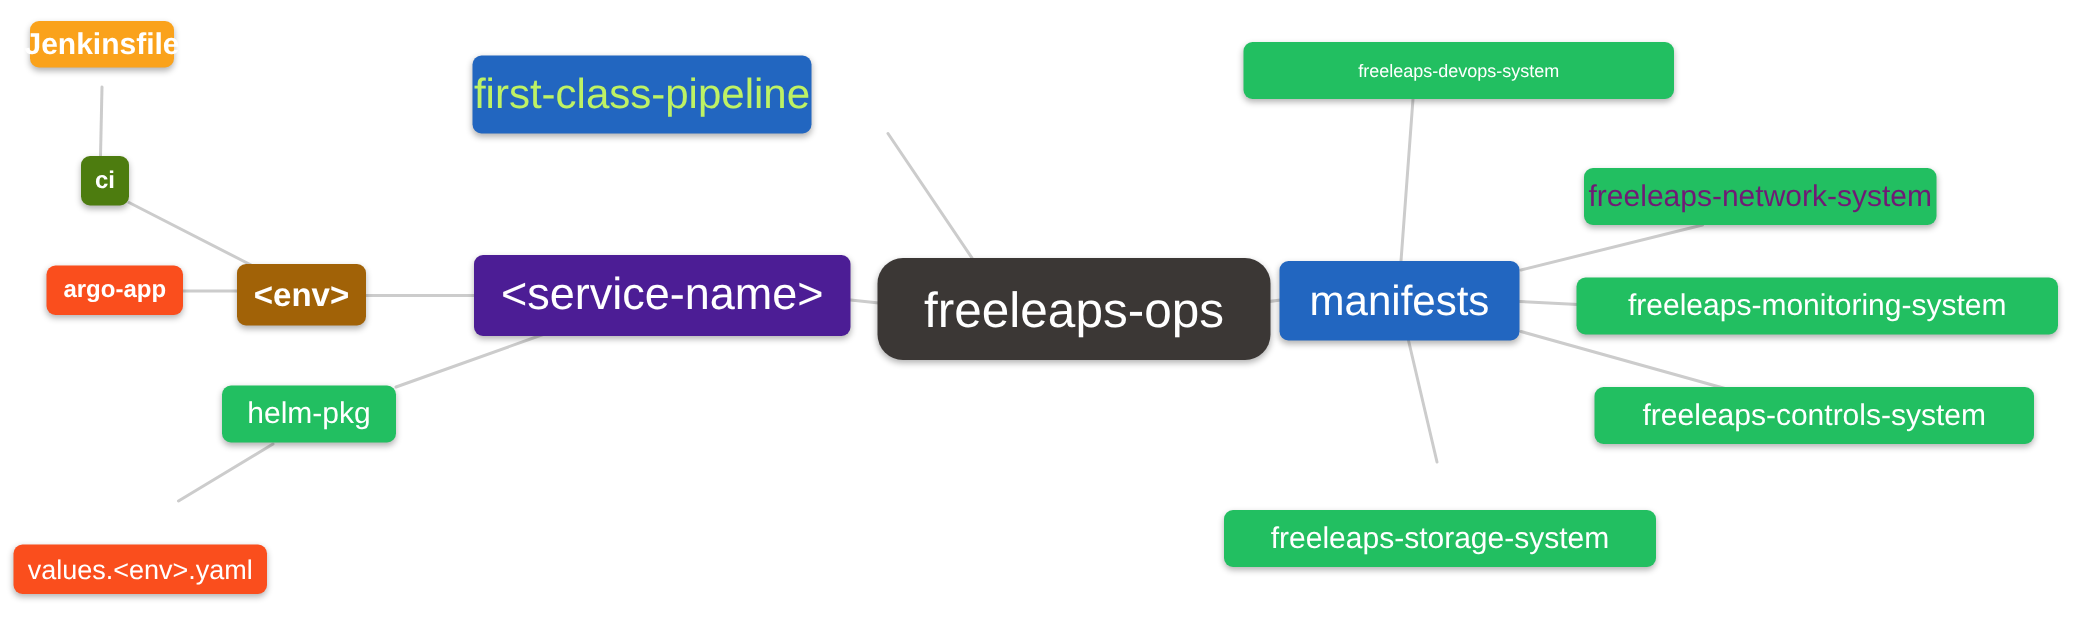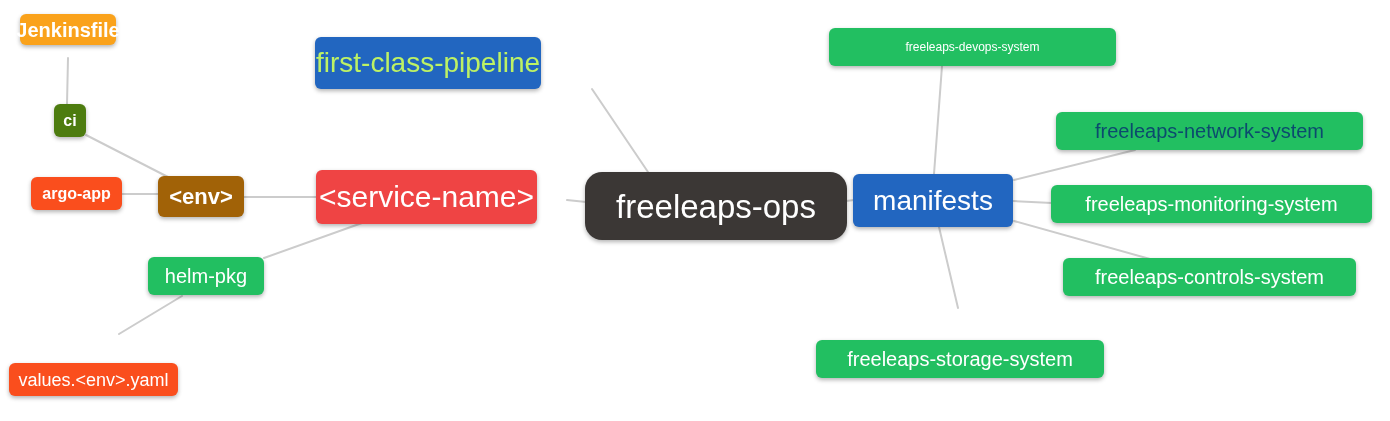--- a/index.html
+++ b/index.html
@@ -72,33 +72,33 @@
       </div>
       <div class="node bold" style="left: 31px; top: 177px; width: 91px; height: 33px; font-size: 16px; background: rgb(250, 78, 29); color: rgb(255, 255, 255);">
         <span>argo-app</span>
       </div>
       <div class="node bold" style="left: 158px; top: 176px; width: 86px; height: 41px; font-size: 22px; background: #a16207; color: rgb(255, 255, 255);">
         <span>&lt;env&gt;</span>
       </div>
       <div class="node" style="left: 315px; top: 37px; width: 226px; height: 52px; font-size: 28px; background: rgb(34, 102, 192); color: #bef264;">
         <span>first-class-pipeline</span>
       </div>
-      <div class="node" style="left: 316px; top: 170px; width: 221px; height: 54px; font-size: 30px; background: #ef4444; color: rgb(255, 255, 255);">
+      <div class="node" style="left: 316px; top: 170px; width: 251px; height: 54px; font-size: 30px; background: #4c1d95; color: rgb(255, 255, 255);">
         <span>&lt;service-name&gt;</span>
       </div>
       <div class="node" style="left: 585px; top: 172px; width: 262px; height: 68px; font-size: 33px; background: rgb(59, 55, 53); color: rgb(255, 255, 255); border-radius: 17px;">
         <span>freeleaps-ops</span>
       </div>
       <div class="node" style="left: 853px; top: 174px; width: 160px; height: 53px; font-size: 28px; background: rgb(34, 102, 192); color: rgb(255, 255, 255);">
         <span>manifests</span>
       </div>
       <div class="node" style="left: 797px; top: 28px; width: 287px; height: 38px; font-size: 12px; background: rgb(34, 191, 97); color: rgb(255, 255, 255); margin-left: 32px;">
         <span>freeleaps-devops-system</span>
       </div>
-      <div class="node" style="left: 1056px; top: 112px; width: 307px; height: 38px; font-size: 20px; background: rgb(34, 191, 97); color: #0c4a6e;">
+      <div class="node" style="left: 1056px; top: 112px; width: 235px; height: 38px; font-size: 20px; background: rgb(34, 191, 97); color: #701a75;">
         <span>freeleaps-network-system</span>
       </div>
       <div class="node" style="left: 1051px; top: 185px; width: 321px; height: 38px; font-size: 20px; background: rgb(34, 191, 97); color: rgb(255, 255, 255); justify-content: center;">
         <span>freeleaps-monitoring-system</span>
       </div>
       <div class="node" style="left: 1063px; top: 258px; width: 293px; height: 38px; font-size: 20px; background: rgb(34, 191, 97); color: rgb(255, 255, 255);">
         <span>freeleaps-controls-system</span>
       </div>
       <div class="node" style="left: 816px; top: 308px; width: 288px; height: 38px; font-size: 20px; background: rgb(34, 191, 97); color: rgb(255, 255, 255); margin-top: 32px;">
         <span>freeleaps-storage-system</span>

